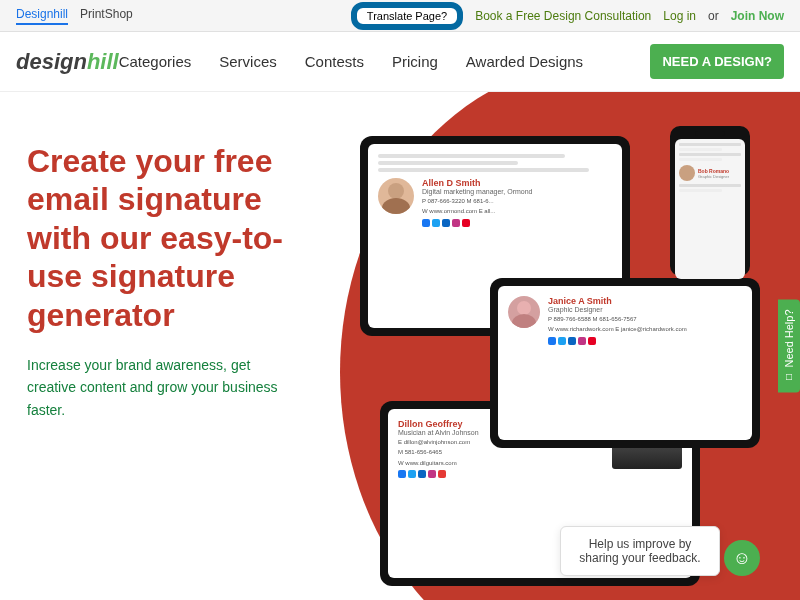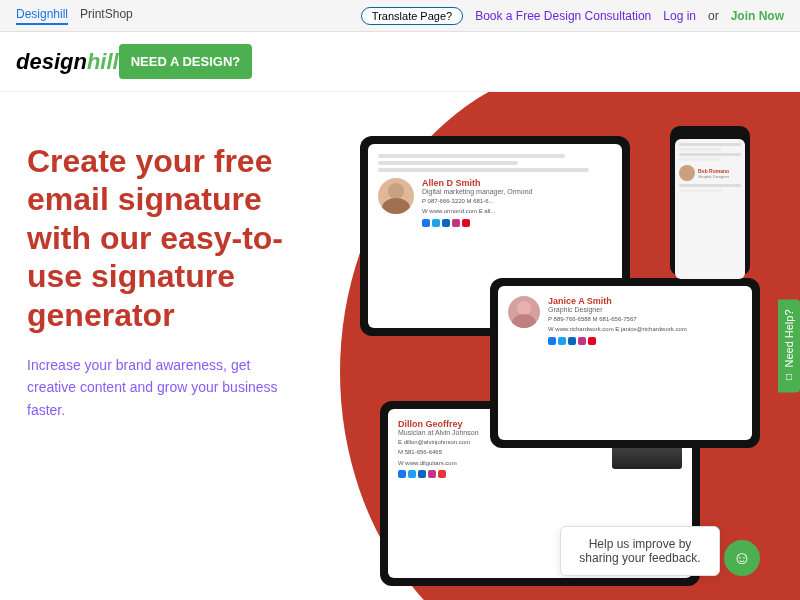--- a/index.html
+++ b/index.html
@@ -15,28 +15,28 @@
       padding: 0 16px;
       height: 32px;
       font-size: 12px;
       color: #444;
     }
     .top-bar-left { display: flex; gap: 12px; }
     .top-bar-left span { cursor: pointer; }
     .top-bar-left span.active { color: #1a73e8; border-bottom: 2px solid #1a73e8; padding-bottom: 2px; }
     .top-bar-right { display: flex; align-items: center; gap: 12px; }
     .translate-btn {
-      border: 1px solid #0369a1;
+      border: 6px solid #0369a1;
       border-radius: 12px;
       padding: 2px 10px;
       background: #fff;
       font-size: 11px;
       cursor: pointer;
     }
-    .top-bar-right a { color: #6d28d9; text-decoration: none; font-size: 12px; }
+    .top-bar-right a { color: #4d7c0f; text-decoration: none; font-size: 12px; }
     .join-now { color: #4caf50 !important; font-weight: bold; }
 
     
     .navbar {
       display: flex;
       align-items: center;
       padding: 0 16px;
       height: 60px;
       border-bottom: 1px solid #eee;
       background: #fff;
@@ -97,21 +97,21 @@
     .hero-left h1 {
       font-size: 32px;
       font-weight: bold;
       color: #c0392b;
       line-height: 1.2;
       margin-bottom: 20px;
     }
 
     .hero-left p {
       font-size: 14px;
-      color: #8b5cf6;
+      color: #15803d;
       line-height: 1.6;
       margin-bottom: 44px;
     }
 
     .cta-btn {
       background: #c0392b;
       color: #fff;
       border: none;
       border-radius: 25px;
       padding: 14px 28px;
@@ -301,21 +301,21 @@
       font-size: 18px;
       z-index: 21;
       cursor: pointer;
     }
     
     .designhill-logo {
       font-size: 22px;
       font-weight: 900;
       font-style: italic;
     }
-    .dh-design { color: #000000; }
+    .dh-design { color: #404040; }
     .dh-hill { color: #5cb85c; }
 
     .phone-screen-content {
       padding: 4px;
       font-size: 5px;
       color: #333;
     }
     .phone-gray { height: 3px; background: #ddd; border-radius: 1px; margin-bottom: 2px; }
     .phone-gray-sm { height: 3px; background: #eee; border-radius: 1px; margin-bottom: 2px; width: 70%; }
   </style>
@@ -332,20 +332,27 @@
     <a href="#">Book a Free Design Consultation</a>
     <a href="#">Log in</a>
     <span> or </span>
     <a href="#" class="join-now">Join Now</a>
   </div>
 </div>
 
 <nav class="navbar">
   <div class="designhill-logo">
     <span class="dh-design">design</span><span class="dh-hill">hill</span>
+  </div>
+  <div class="nav-links">
+    <a href="#">Categories</a>
+    <a href="#">Services</a>
+    <a href="#">Contests</a>
+    <a href="#">Pricing</a>
+    <a href="#">Awarded Designs</a>
   </div>
   <button class="need-design-btn">NEED A DESIGN?</button>
 </nav>
 
 <div class="hero">
 
   <div class="hero-left">
     <h1>Create your free email signature with our easy-to-use signature generator</h1>
     <p>Increase your brand awareness, get creative content and grow your business faster.</p>
   </div>

